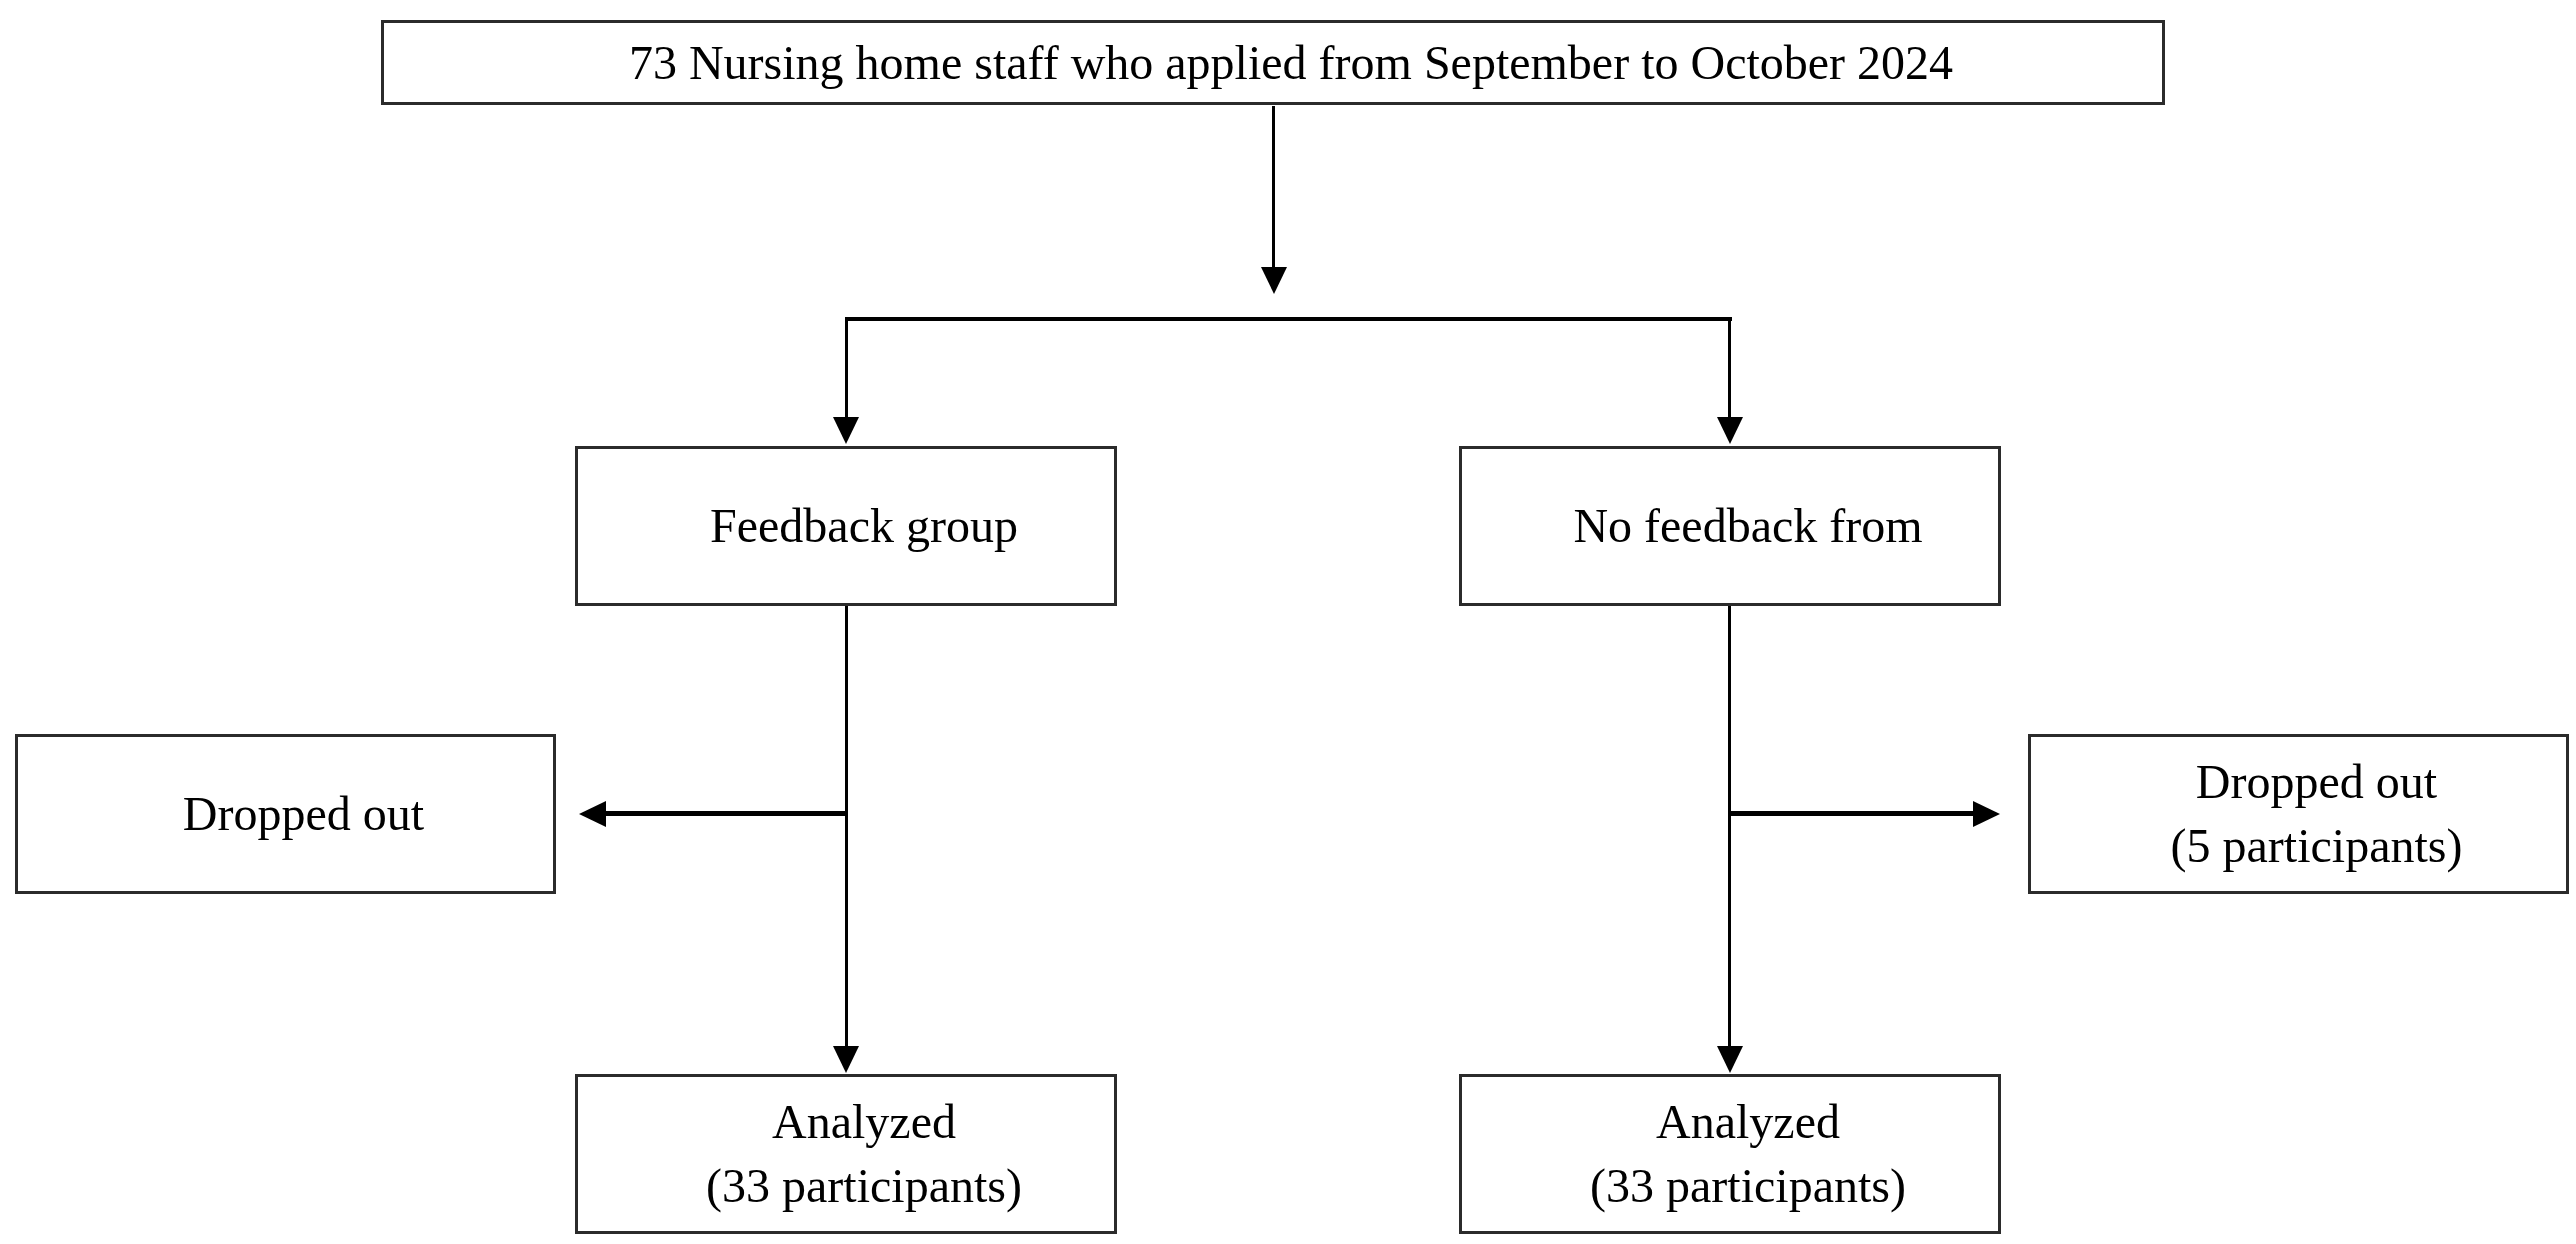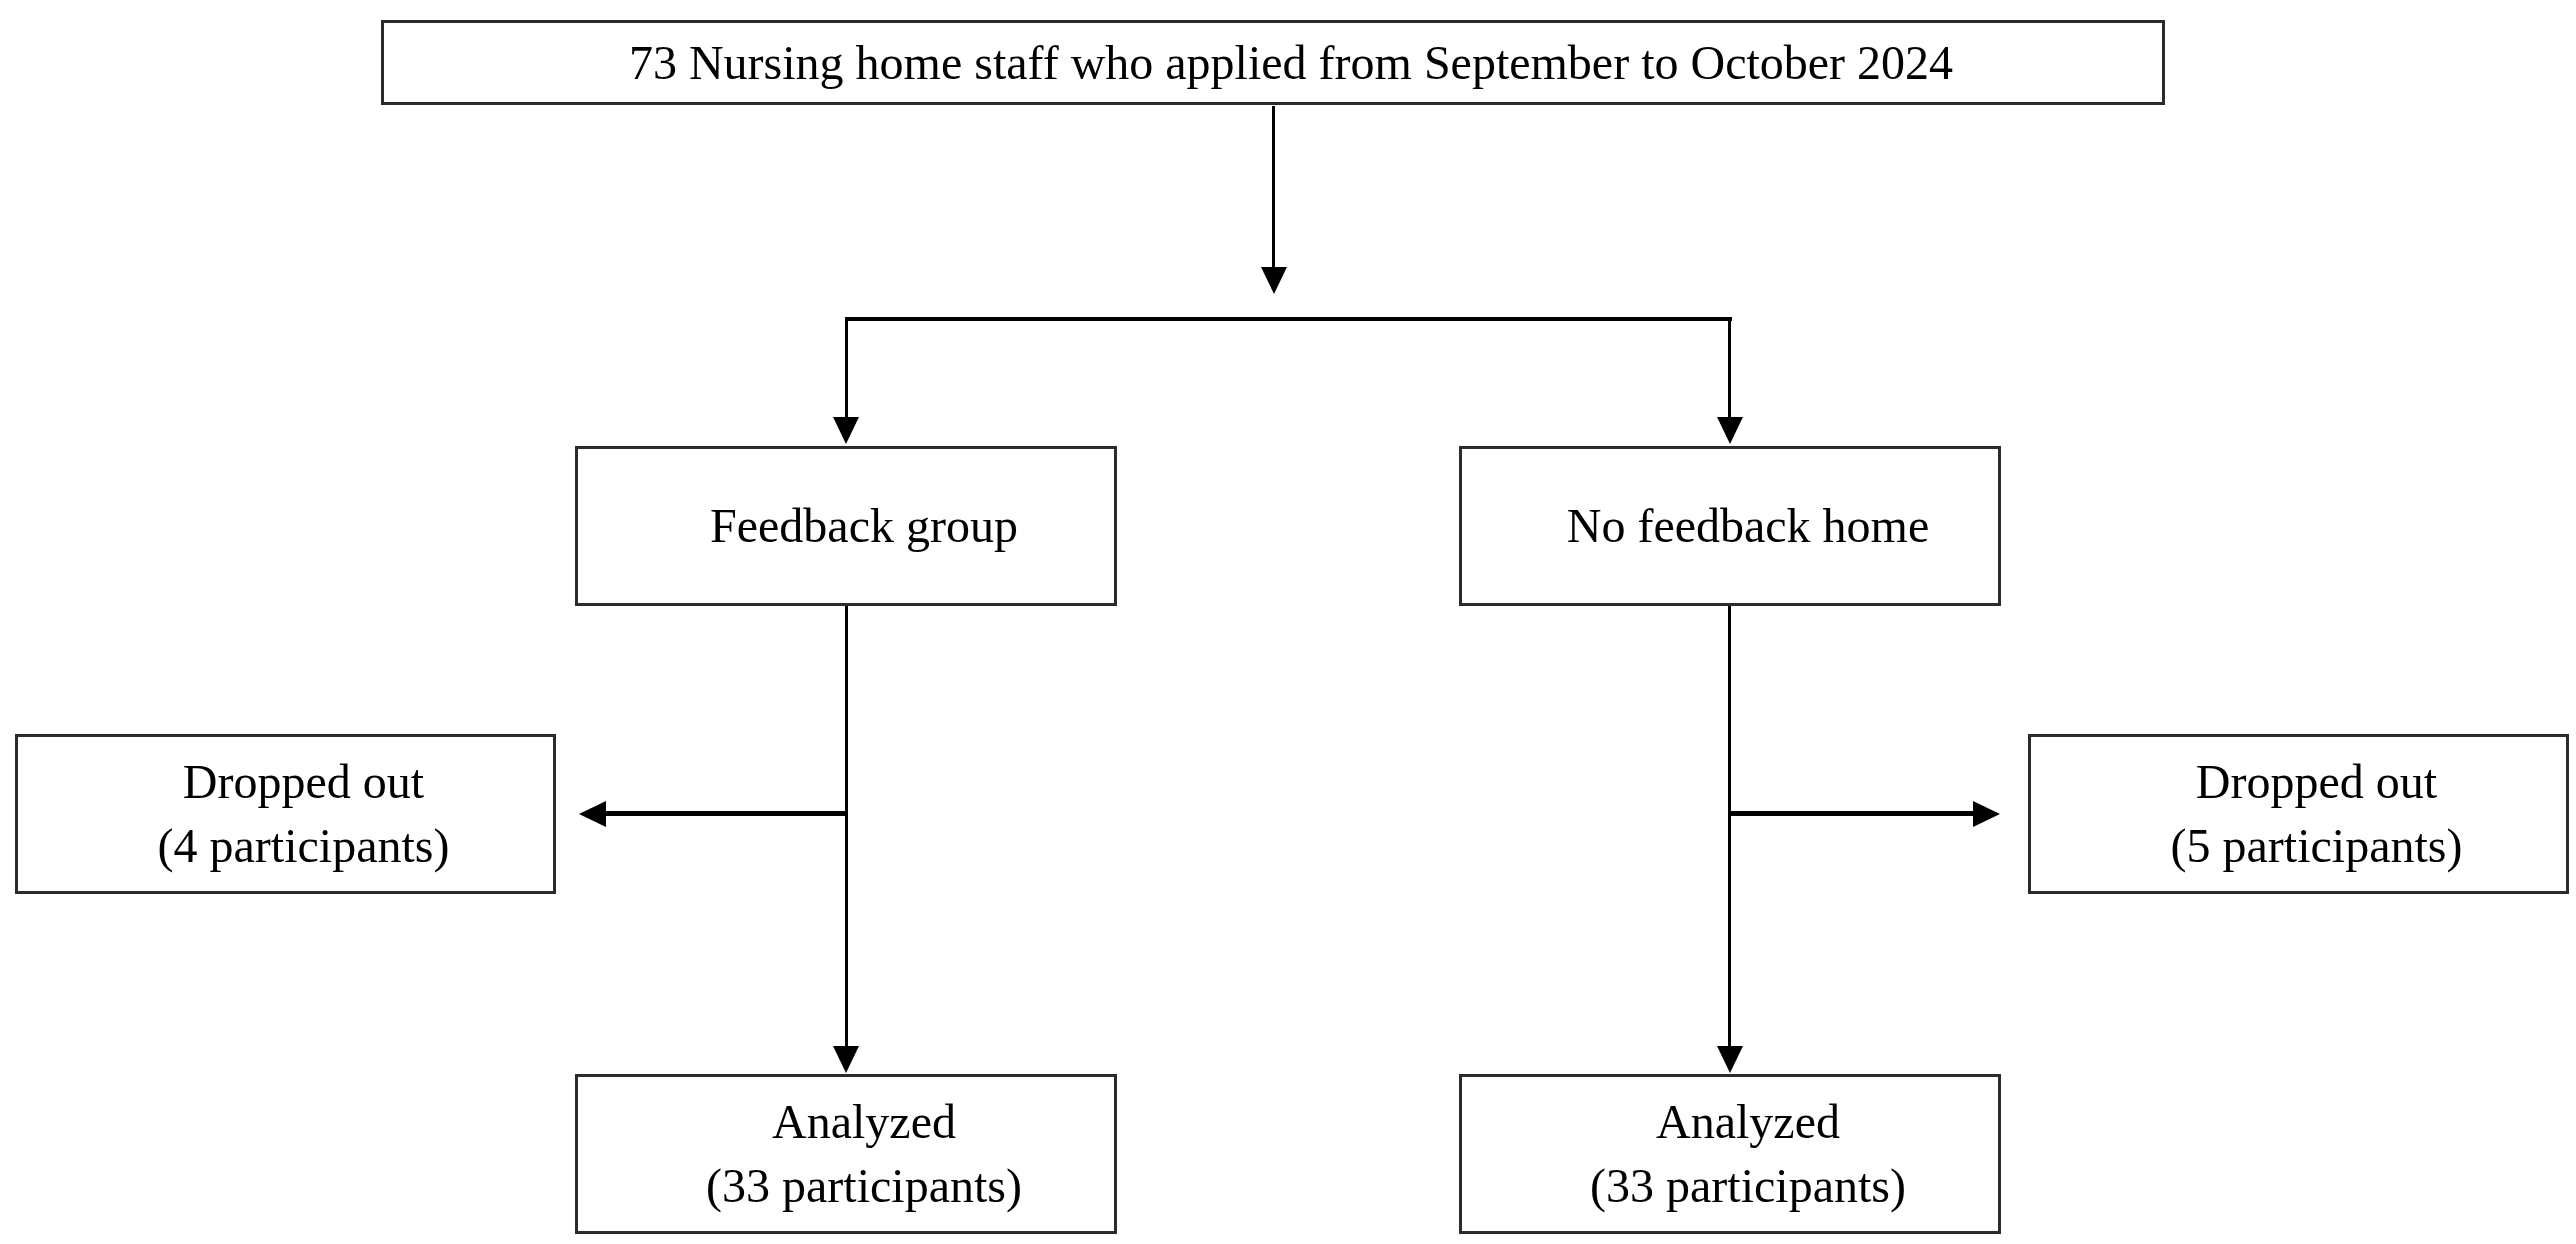--- a/index.html
+++ b/index.html
@@ -88,38 +88,37 @@
   <div class="vline" style="left:845px; top:317px; height:103px;"></div>
   <div class="ah-down" style="left:833px; top:417px;"></div>
   <div class="vline" style="left:1728px; top:317px; height:103px;"></div>
   <div class="ah-down" style="left:1717px; top:417px;"></div>
 
   <div class="box" style="left:575px; top:446px; width:542px; height:160px;">
     <span>Feedback group</span>
   </div>
 
   <div class="box" style="left:1459px; top:446px; width:542px; height:160px;">
-    <span>No feedback home</span>
+    <span>No feedback from</span>
   </div>
 
   <div class="vline" style="left:845px; top:606px; height:441px;"></div>
   <div class="ah-down" style="left:833px; top:1046px;"></div>
 
   <div class="vline" style="left:1728px; top:606px; height:441px;"></div>
   <div class="ah-down" style="left:1717px; top:1046px;"></div>
 
   <div class="hline thick" style="left:604px; top:811px; width:243px;"></div>
   <div class="ah-left" style="left:579px; top:801px;"></div>
 
   <div class="hline thick" style="left:1730px; top:811px; width:243px;"></div>
   <div class="ah-right" style="left:1973px; top:801px;"></div>
 
   <div class="box" style="left:15px; top:734px; width:541px; height:160px;">
     <span>Dropped out</span>
-    <span>(4 participants)</span>
   </div>
 
   <div class="box" style="left:2028px; top:734px; width:541px; height:160px;">
     <span>Dropped out</span>
     <span>(5 participants)</span>
   </div>
 
   <div class="box" style="left:575px; top:1074px; width:542px; height:160px;">
     <span>Analyzed</span>
     <span>(33 participants)</span>

